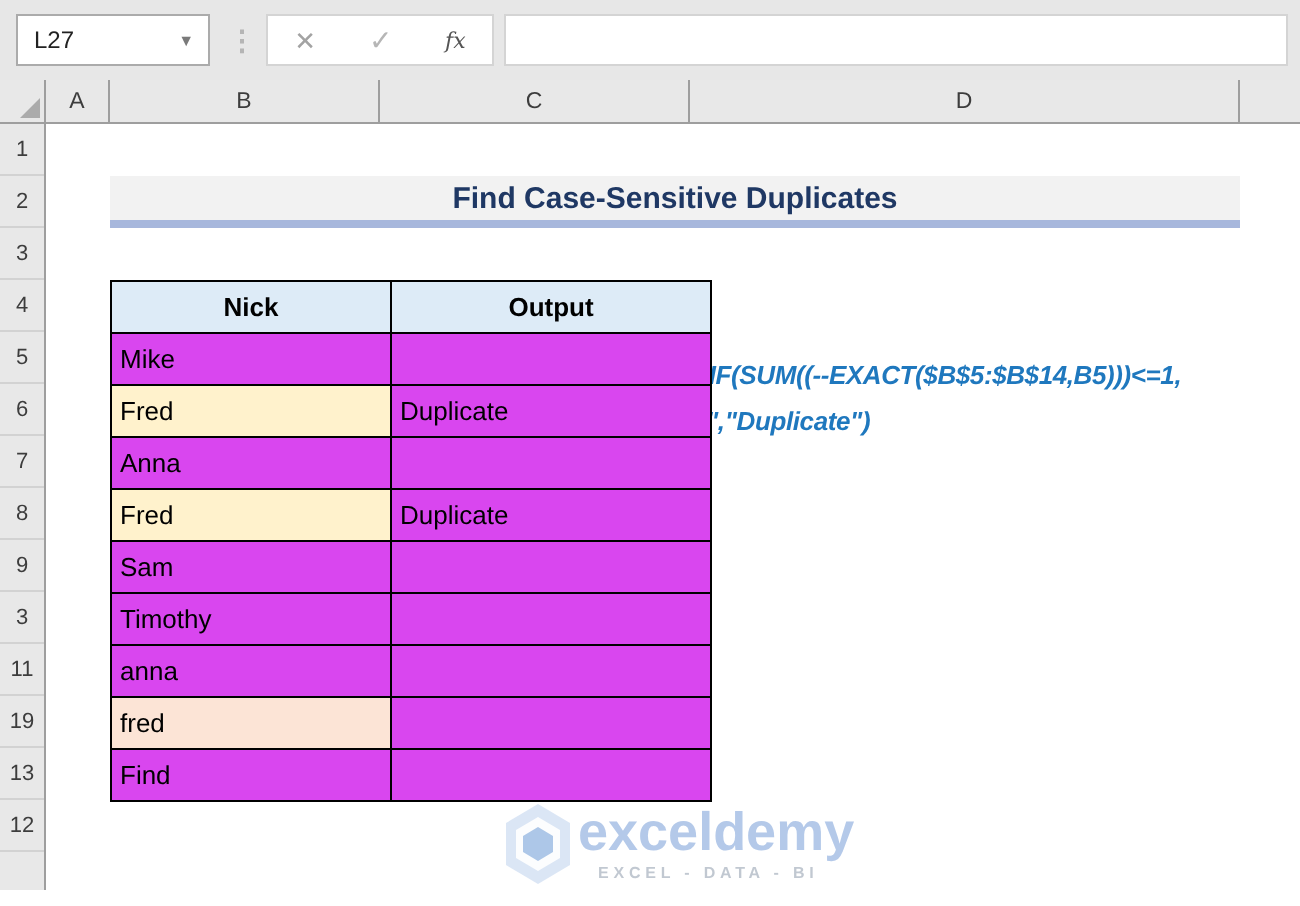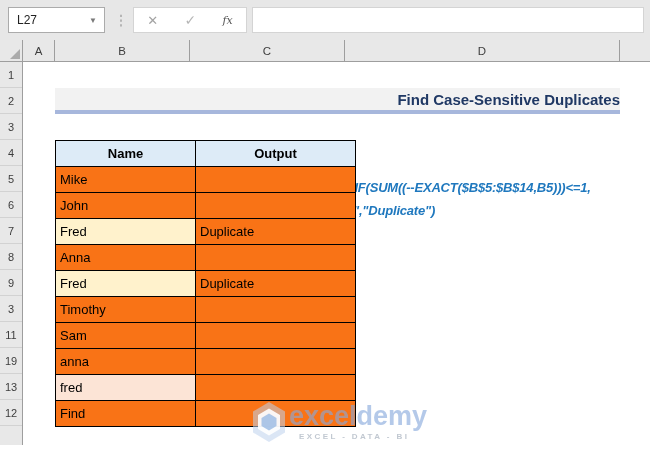--- a/index.html
+++ b/index.html
@@ -31,26 +31,26 @@
            align-items:center;justify-content:center;font-size:11.5px;color:#3d3d3d;}
   .colfill{flex:1;border-right:none;}
   
   .rowheaders{position:absolute;left:0;top:62px;width:23px;height:383px;background:#e8e8e8;
               border-right:1px solid #9e9e9e;box-sizing:border-box;}
   .rowcell{height:26px;box-sizing:border-box;border-bottom:1px solid #d2d2d2;display:flex;
            align-items:center;justify-content:center;font-size:11px;color:#3d3d3d;}
   
   .banner{position:absolute;left:55px;top:88px;width:565px;height:26px;box-sizing:border-box;
           background:var(--banner-bg,#f2f2f2);border-bottom:4px solid var(--banner-border,#a7b7dc);
-          display:flex;align-items:center;justify-content:flex-end;font-weight:bold;font-size:15px;
+          display:flex;align-items:center;justify-content:center;font-weight:bold;font-size:15px;
           color:var(--banner-text,#1f3864);}
   
   .dtable{position:absolute;left:55px;top:140px;border-collapse:collapse;table-layout:fixed;z-index:2;}
   .dtable th,.dtable td{border:1px solid #000;height:25px;box-sizing:content-box;
-          font-size:13px;color:#000;background:#f97316;overflow:hidden;white-space:nowrap;}
+          font-size:13px;color:#000;background:#d946ef;overflow:hidden;white-space:nowrap;}
   .dtable th{background:var(--table-header-bg,#ddebf7);font-weight:bold;text-align:center;padding:0;}
   .dtable th:first-child,.dtable td:first-child{width:133px;}
   .dtable th:last-child,.dtable td:last-child{width:153px;}
   .dtable td{padding:0 2px 0 4px;text-align:left;}
   td.hl-yellow{background:var(--highlight-yellow,#fff2cc);}
   td.hl-red{background:var(--highlight-red,#fce4d6);}
   
   .annotation{position:absolute;left:347px;top:176px;width:265px;font-weight:bold;font-style:italic;
               font-size:13px;line-height:23px;color:var(--formula-blue,#1f78be);letter-spacing:-0.2px;}
   
@@ -110,51 +110,47 @@
       <div class="rowcell">12</div>
     </div>
 
   <div class="banner">
     <span>Find Case-Sensitive Duplicates</span>
   </div>
 
   <table class="dtable">
     <thead>
         <tr>
-          <th>Name</th>
+          <th>Nick</th>
           <th>Output</th>
         </tr>
       </thead>
     <tbody>
         <tr>
           <td class="name-cell">Mike</td>
-          <td class="output-cell"></td>
-        </tr>
-        <tr>
-          <td class="name-cell">John</td>
           <td class="output-cell"></td>
         </tr>
         <tr>
           <td class="name-cell hl-yellow">Fred</td>
           <td class="output-cell">Duplicate</td>
         </tr>
         <tr>
           <td class="name-cell">Anna</td>
           <td class="output-cell"></td>
         </tr>
         <tr>
           <td class="name-cell hl-yellow">Fred</td>
           <td class="output-cell">Duplicate</td>
         </tr>
         <tr>
-          <td class="name-cell">Timothy</td>
+          <td class="name-cell">Sam</td>
           <td class="output-cell"></td>
         </tr>
         <tr>
-          <td class="name-cell">Sam</td>
+          <td class="name-cell">Timothy</td>
           <td class="output-cell"></td>
         </tr>
         <tr>
           <td class="name-cell">anna</td>
           <td class="output-cell"></td>
         </tr>
         <tr>
           <td class="name-cell hl-red">fred</td>
           <td class="output-cell"></td>
         </tr>

